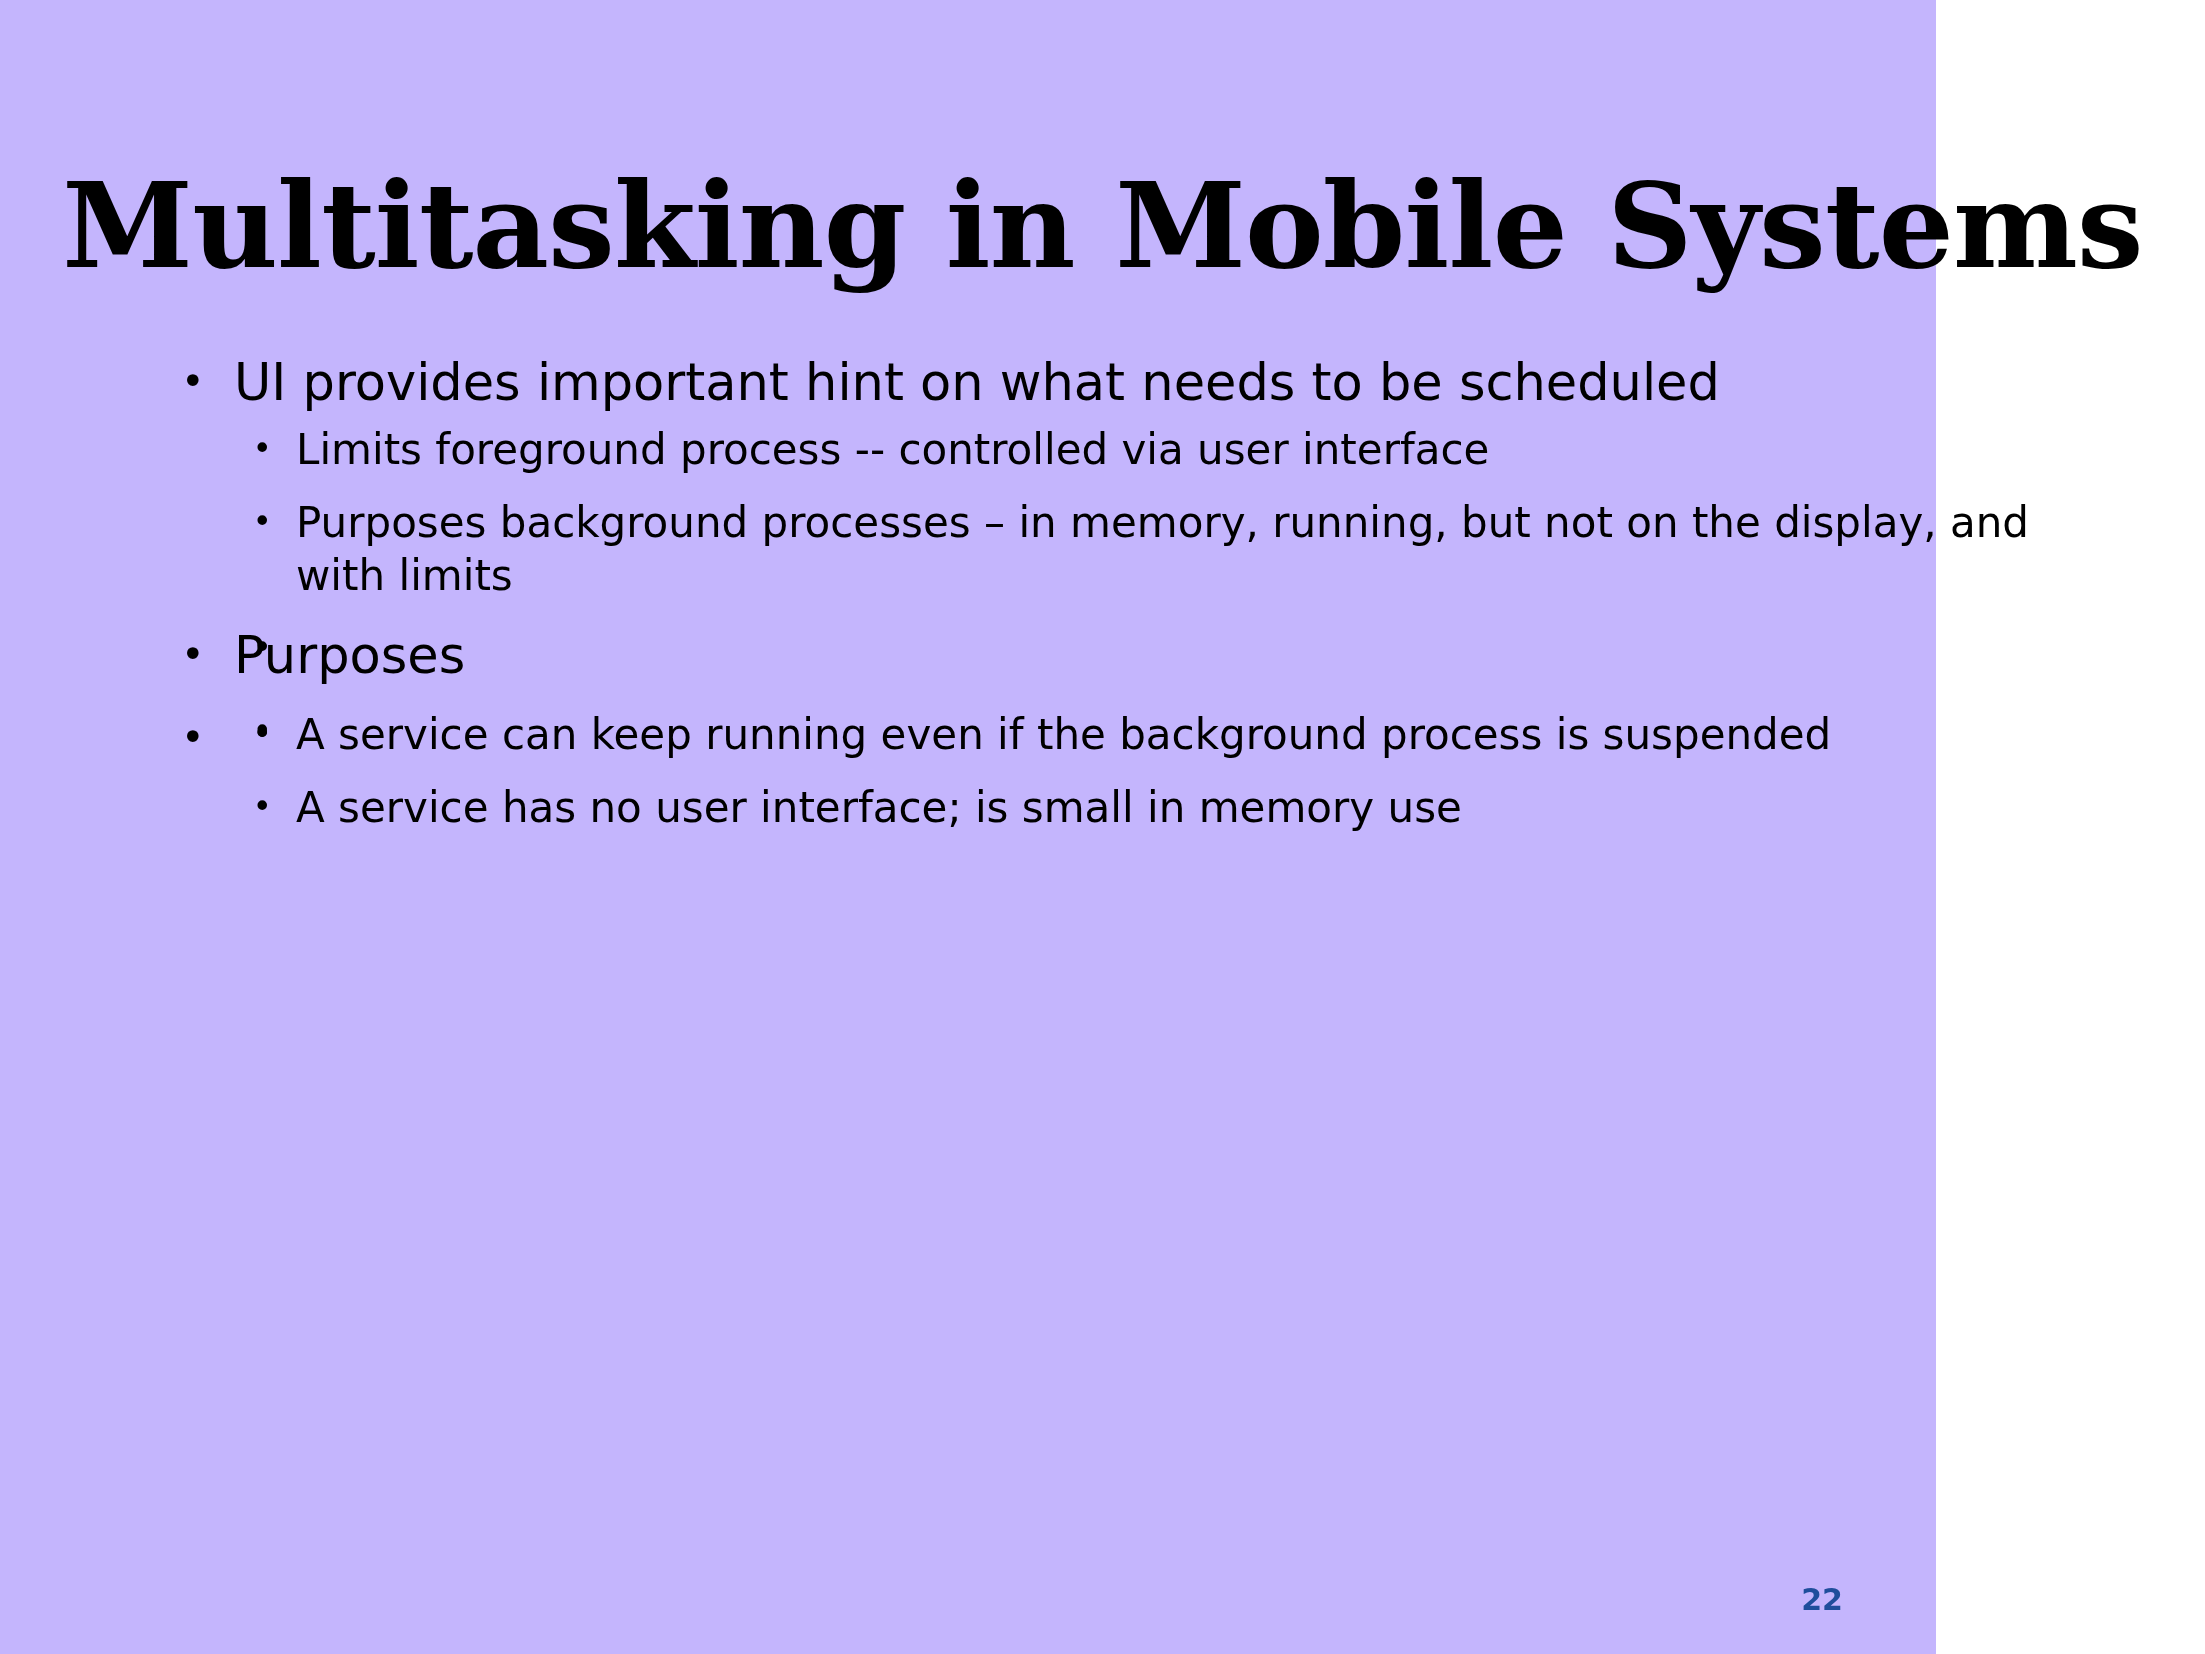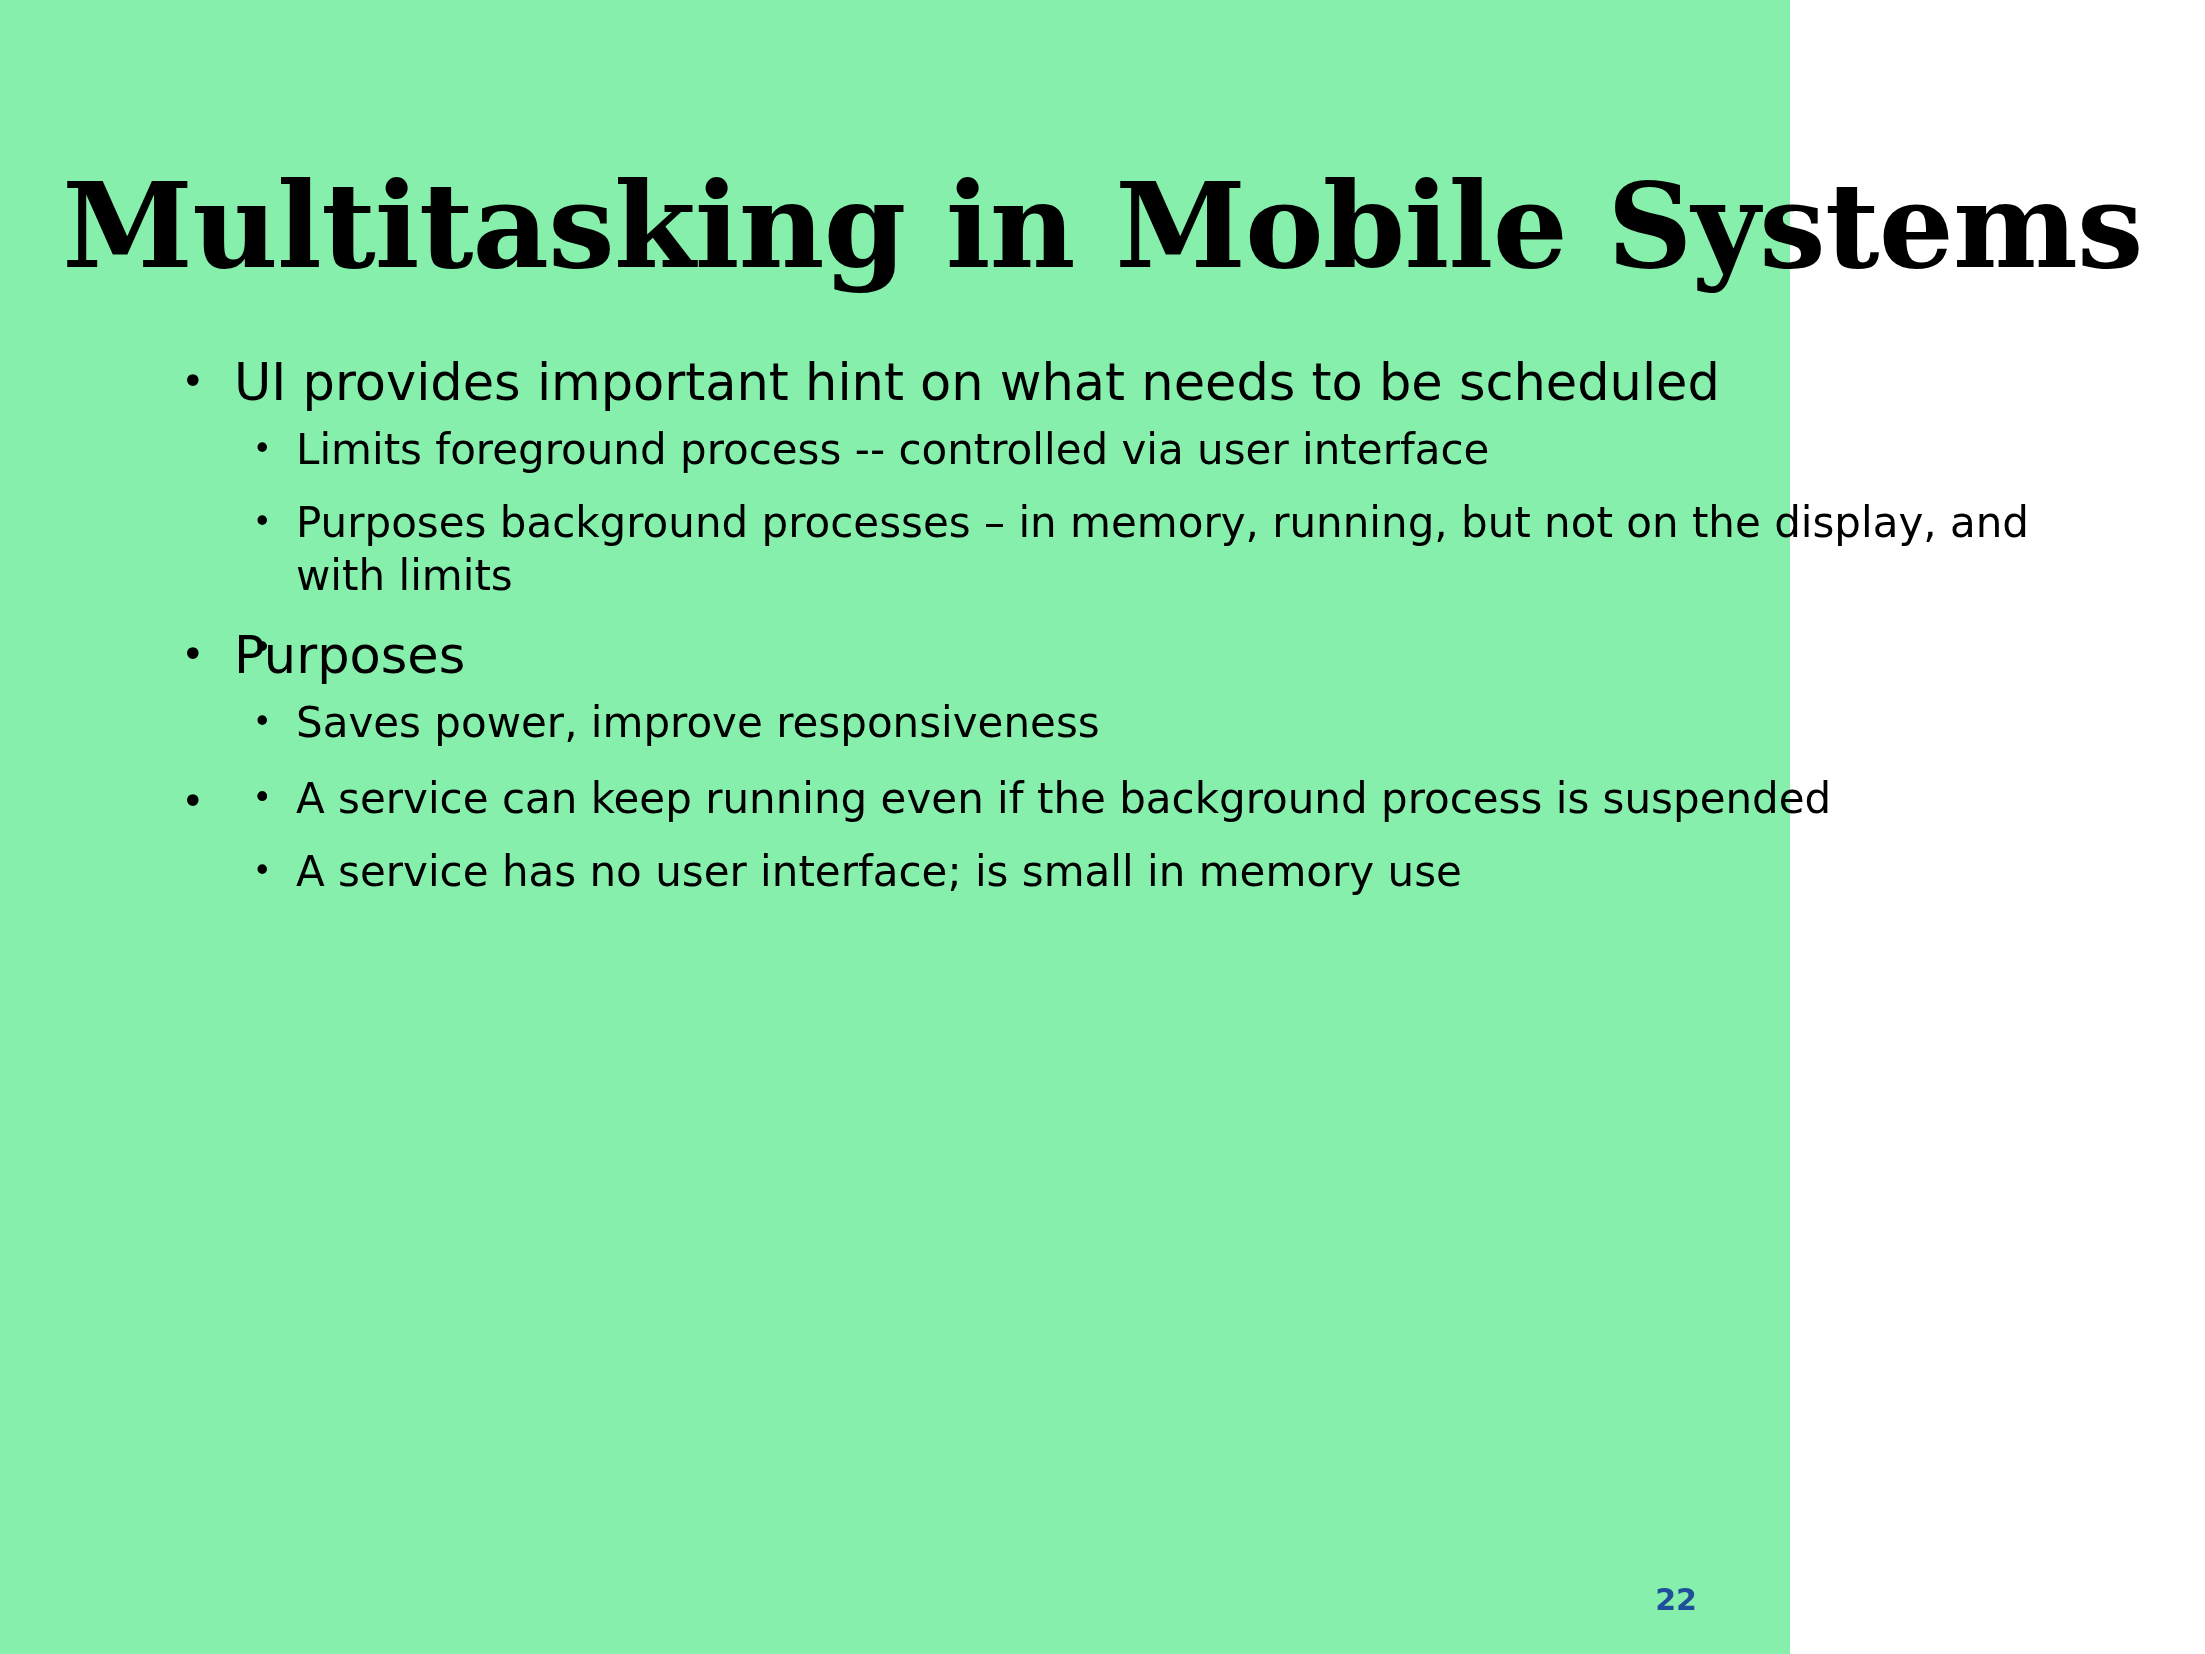--- a/index.html
+++ b/index.html
@@ -11,23 +11,23 @@
     width: 2205px;
     height: 1654px;
     font-family: "DejaVu Sans", sans-serif;
     color: #000000;
     position: relative;
     overflow: hidden;
   }
   .slide {
     position: absolute;
     left: 0; top: 0;
-    width: 1790px;
+    width: 1936px;
     height: 1654px;
-    background: #86efac;
+    background: #c4b5fd;
   }
   .slide-title {
     position: absolute;
     left: 0;
     top: 85px;
     width: 2205px;
     text-align: center;
     font-family: "DejaVu Serif", serif;
     font-weight: bold;
     font-size: 118px;
@@ -118,21 +118,20 @@
           </li>
         </ul>
       </li>
 
       <li class="b1">
         <span class="bullet">•</span>
         <span class="b1txt">Purposes</span>
         <ul class="lvl2">
           <li class="b2">
             <span class="bullet">•</span>
-            <span class="b2txt"><span>Saves power, improve responsiveness</span><b></b><span></span></span>
           </li>
         </ul>
       </li>
 
       <li class="b1">
         <span class="bullet">•</span>
         <ul class="lvl2">
           <li class="b2">
             <span class="bullet">•</span>
           </li>

